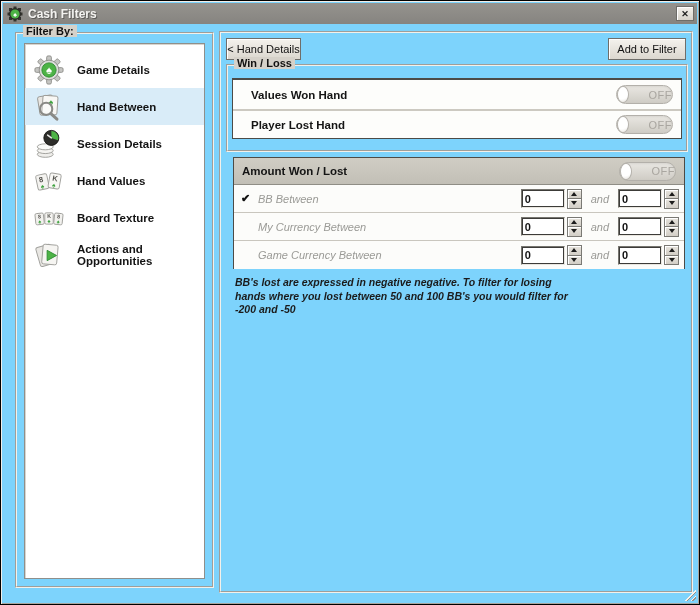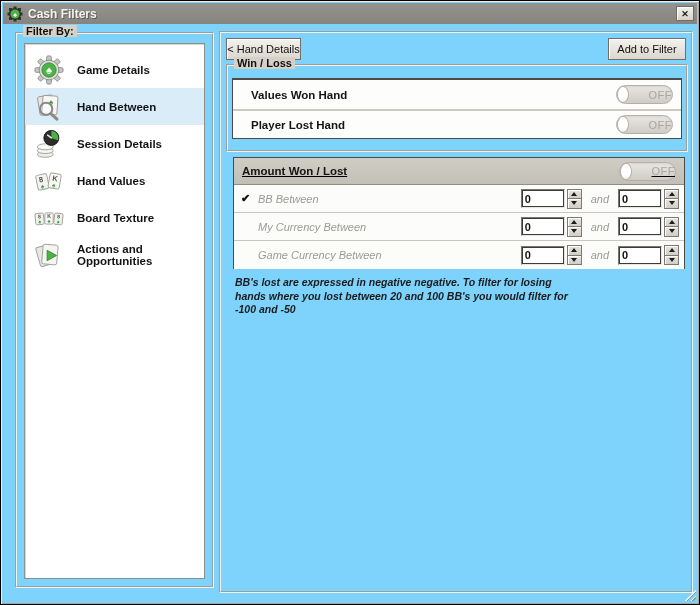--- a/index.html
+++ b/index.html
@@ -101,21 +101,20 @@
 
   
   .amount-panel{
     position:absolute; left:12px; top:124px; width:452px; height:112px;
     border:1px solid #4c4b47; background:#fcfcfa;
   }
   .amount-header{
     height:27px; display:flex; align-items:center; padding:0 8px;
     background:linear-gradient(180deg,#d0cdc4,#c2bfb6);
     border-bottom:1px solid #8f8d85;
-    text-decoration:underline;
   }
   .amount-header .ah-label{ font-size:11.5px; font-weight:bold; color:#141414; flex:1; }
   .amt-row{
     height:28px; display:flex; align-items:center;
     padding:0 5px 0 7px; background:#fcfcfa;
     border-bottom:1px solid #c9c6be;
   }
   .amt-row:last-child{ border-bottom:none; }
   .check{ width:17px; font-size:11px; font-weight:bold; color:#111; }
   .amt-label{ flex:1; font-size:11px; font-style:italic; color:#9a9a96; }
@@ -367,20 +366,20 @@
             </div>
           <div class="ud-btn">
               <span class="tri-down"></span>
             </div>
         </div>
       </div>
     </div>
 
     <div class="note">
       <div>BB's lost are expressed in negative negative.  To filter for losing</div>
-      <div>hands where you lost between 20 and 100 BB's you would filter for</div>
-      <div>-100 and -50</div>
+      <div>hands where you lost between 50 and 100 BB's you would filter for</div>
+      <div>-200 and -50</div>
     </div>
 
   </div>
 
   <div class="grip"></div>
 </div>
 
 </body></html>

